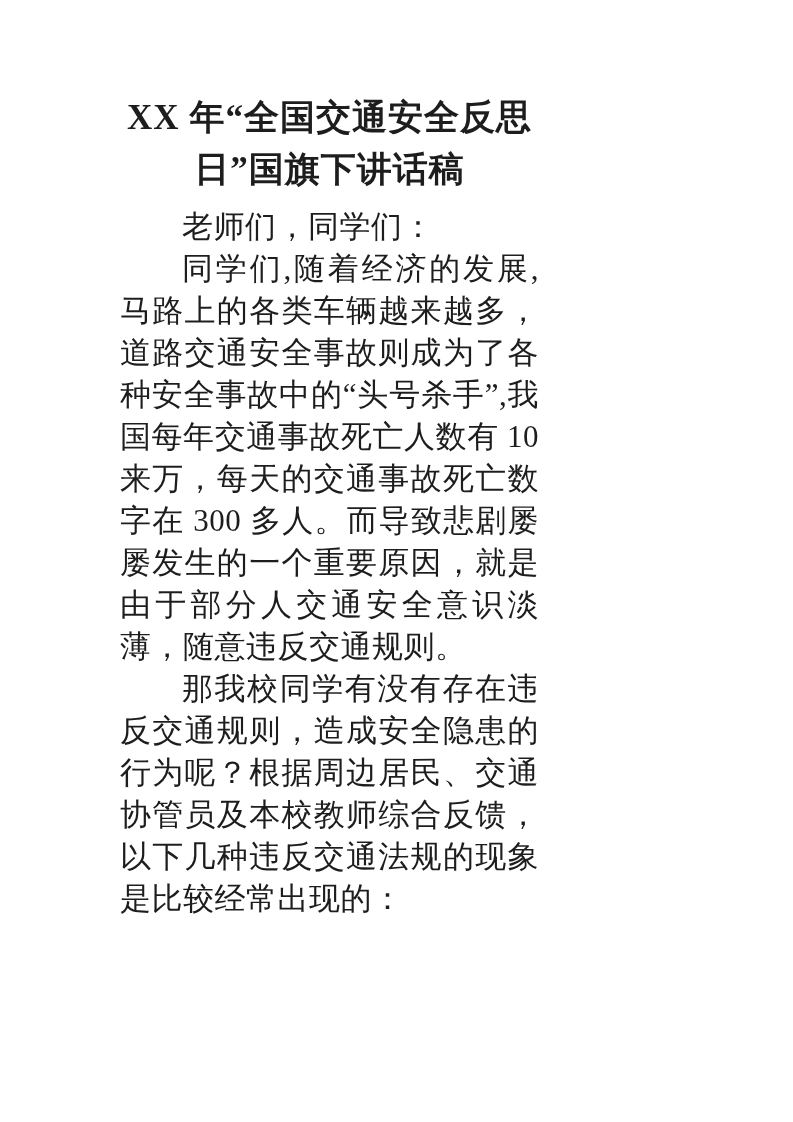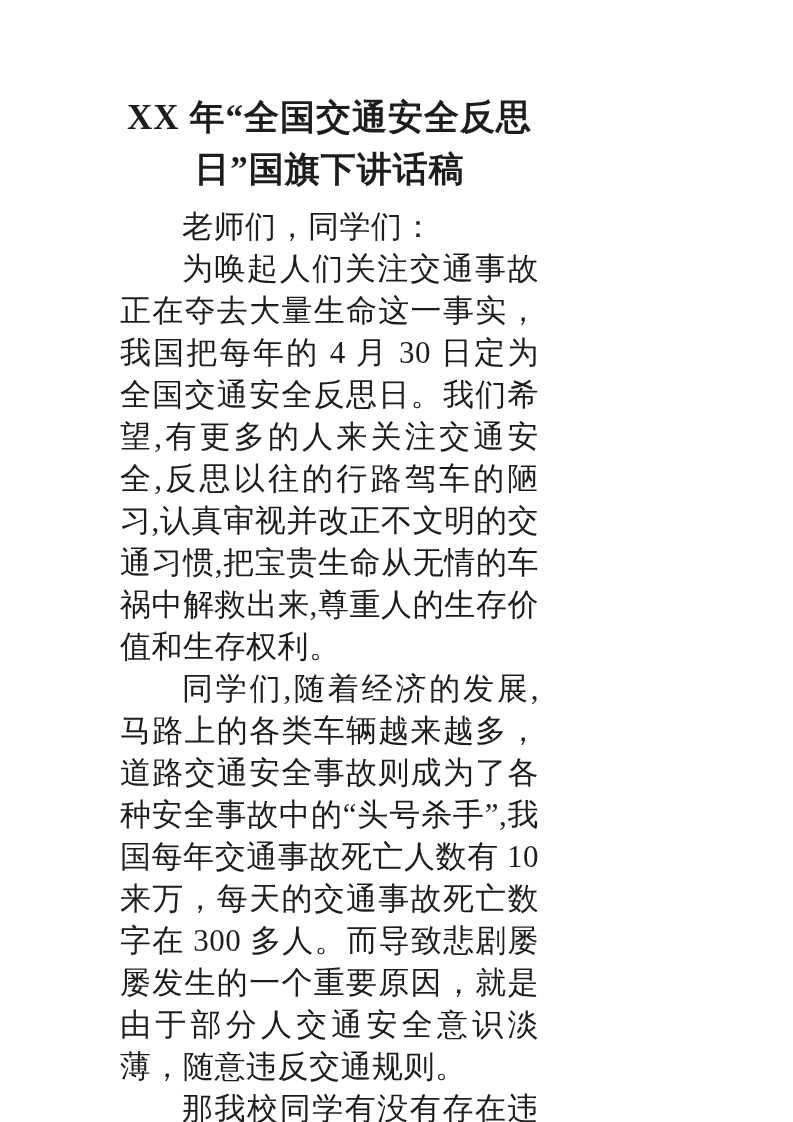--- a/index.html
+++ b/index.html
@@ -36,18 +36,17 @@
   }
 </style>
 </head>
 <body>
 
 <div class="page">
   <h1 class="doc-title">XX 年“全国交通安全反思日”国旗下讲话稿</h1>
 
   <div class="doc-body">
     <p class="para">老师们，同学们：</p>
-    <p class="para">为唤起人们关注交通事故正在夺去大量生命这一事实，我国把每年的 4 月 30 日定为全国交通安全反思日。我们希望,有更多的人来关注交通安全,反思以往的行路驾车的陋习,认真审视并改正不文明的交通习惯,把宝贵生命从无情的车祸中解救出来,尊重人的生存价值和生存权利。</p>
     <p class="para">同学们,随着经济的发展,马路上的各类车辆越来越多，道路交通安全事故则成为了各种安全事故中的“头号杀手”,我国每年交通事故死亡人数有 10 来万，每天的交通事故死亡数字在 300 多人。而导致悲剧屡屡发生的一个重要原因，就是由于部分人交通安全意识淡薄，随意违反交通规则。</p>
     <p class="para">那我校同学有没有存在违反交通规则，造成安全隐患的行为呢？根据周边居民、交通协管员及本校教师综合反馈，以下几种违反交通法规的现象是比较经常出现的：</p>
 
   </div>
 </div>
 
 </body></html>

